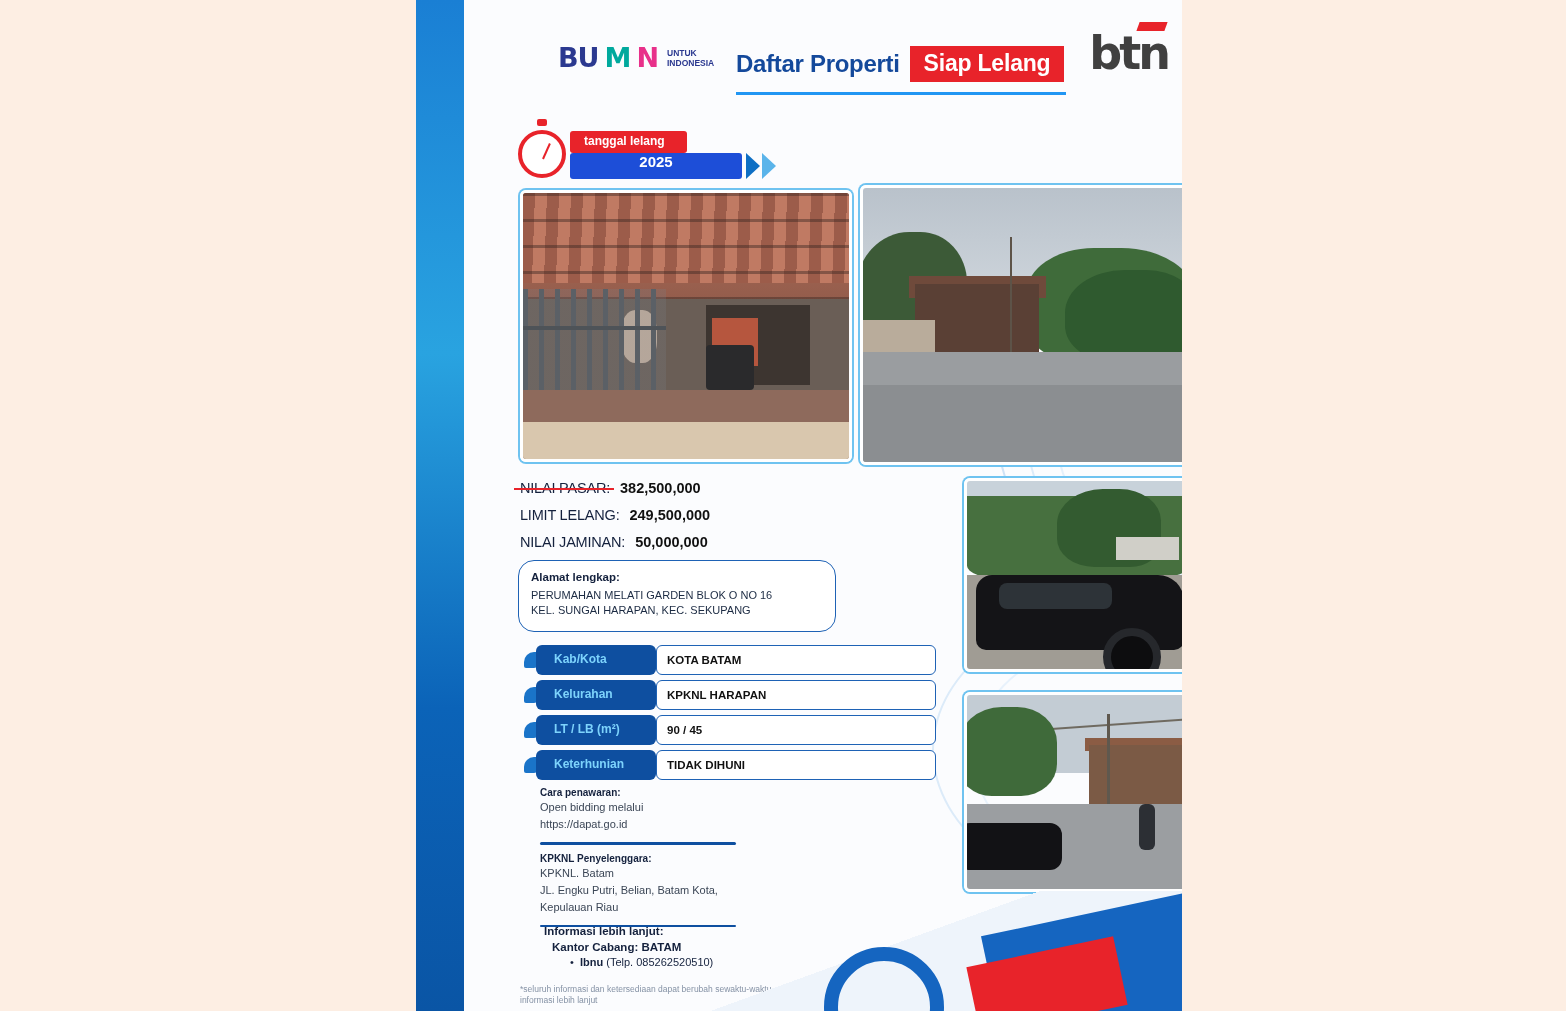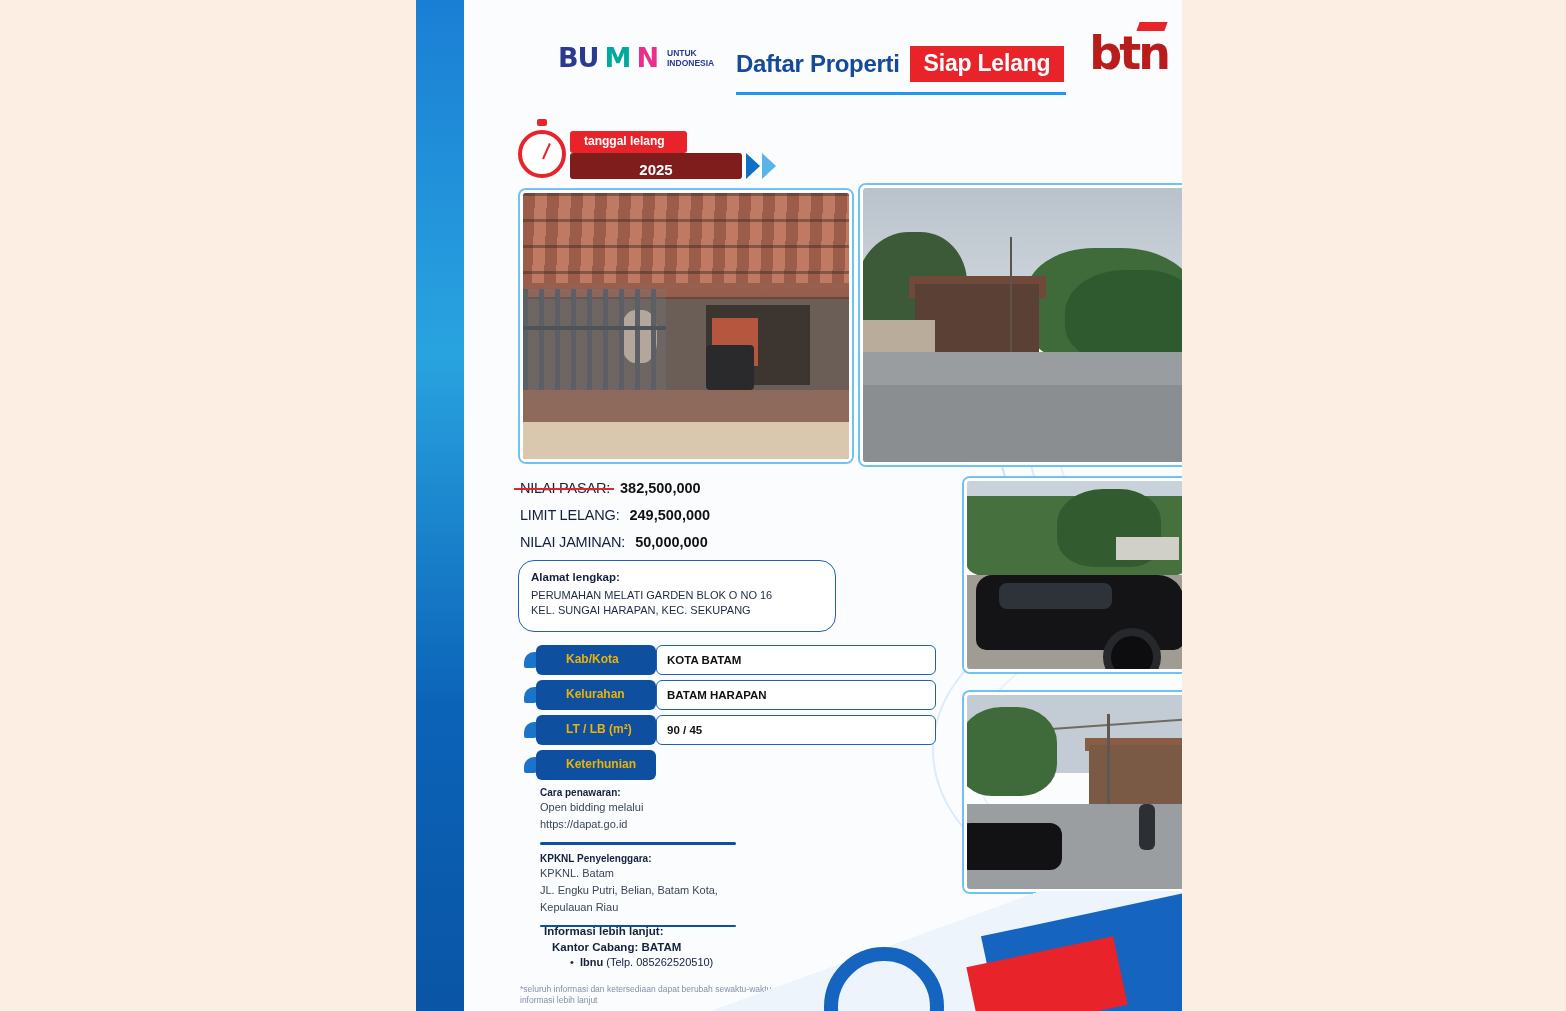--- a/index.html
+++ b/index.html
@@ -49,41 +49,41 @@
 
   .title-wrap { position: absolute; left: 232px; top: 46px; display:flex; align-items:center; }
   .title-main { font-size: 24px; font-weight: bold; color:#14499b; letter-spacing:-0.3px; }
   .title-badge {
     margin-left: 10px; background:#e8232a; color:#fff; font-size:23px; font-weight:bold;
     padding: 4px 14px 5px 14px; letter-spacing:-0.2px;
   }
   .title-underline {
     position:absolute; left:232px; top:92px; width:330px; height:3px; background:#2196f3;
   }
-  .btn-logo { position:absolute; right:54px; top:26px; font-size:46px; font-weight:bold; color:#b91c1c; letter-spacing:-3px; font-family:"DejaVu Sans", sans-serif;}
+  .btn-logo { position:absolute; right:54px; top:26px; font-size:46px; font-weight:bold; color:#404040; letter-spacing:-3px; font-family:"DejaVu Sans", sans-serif;}
   .btn-tick { position:absolute; right:56px; top:22px; width:28px; height:9px; background:#e8232a; transform: skewX(-20deg); }
 
   
   .date-row { position:absolute; left:54px; top:125px; width:260px; height:56px; }
   .clock {
     position:absolute; left:0; top:5px; width:48px; height:48px; border-radius:50%;
     background:#fff; border:4px solid #e8232a;
   }
   .clock:after{
     content:""; position:absolute; left:50%; top:8px; width:2px; height:17px; background:#e8232a;
     transform-origin: bottom center; transform: rotate(24deg);
   }
   .clock-top { position:absolute; left:19px; top:-6px; width:10px; height:7px; background:#e8232a; border-radius:2px; }
   .pill-red {
     position:absolute; left:52px; top:6px; height:22px; background:#e8232a; color:#fff;
     font-size:12px; font-weight:bold; padding:3px 22px 0 14px; border-radius:3px;
   }
   .pill-blue {
-    position:absolute; left:52px; top:28px; height:26px; width:172px; background:#7f1d1d;
-    border-radius:3px; color:#fff; font-size:15px; font-weight:bold; text-align:center; padding-top:8px;
+    position:absolute; left:52px; top:28px; height:26px; width:172px; background:#1d4ed8;
+    border-radius:3px; color:#fff; font-size:15px; font-weight:bold; text-align:center; padding-top:0;
   }
   .pill-chev { position:absolute; left:228px; top:28px; width:0;height:0;
     border-top:13px solid transparent; border-bottom:13px solid transparent; border-left:14px solid #0e6fc4;}
   .pill-chev2 { position:absolute; left:244px; top:28px; width:0;height:0;
     border-top:13px solid transparent; border-bottom:13px solid transparent; border-left:14px solid #5ab4ea;}
 
   .prop-title {
     position:absolute; left:352px; top:133px; width:400px; text-align:center;
     font-size:21px; font-weight:bold; color:#122b5c; letter-spacing:0px;
   }
@@ -161,22 +161,22 @@
     border:1.5px solid #1e62b5; border-radius:16px; padding:10px 12px; background:#fff;
   }
   .addr-title { font-size:11.5px; font-weight:bold; color:#14213d; margin-bottom:5px; }
   .addr-line { font-size:11px; color:#1b2a42; line-height:15px; }
 
   
   .info { position:absolute; left:54px; top:645px; width:420px; }
   .info-row { position:relative; height:34px; margin-bottom:1px; }
   .info-tag {
     position:absolute; left:18px; top:0; width:120px; height:30px;
-    background:#0e4fa0; color:#eab308; border-radius:6px; font-size:12px; font-weight:bold;
-    padding:7px 0 0 30px;
+    background:#0e4fa0; color:#7dd3fc; border-radius:6px; font-size:12px; font-weight:bold;
+    padding:7px 0 0 18px;
   }
   .info-leaf {
     position:absolute; left:6px; top:7px; width:20px; height:16px; background:#1a74c9;
     border-radius: 10px 2px 10px 2px;
   }
   .info-val {
     position:absolute; left:138px; top:0; width:280px; height:30px;
     border:1.5px solid #1e62b5; border-radius:6px; background:#fff;
     font-size:11.5px; font-weight:bold; color:#111; padding:8px 0 0 10px;
   }
@@ -320,30 +320,31 @@
 
     <div class="info">
       <div class="info-row">
         <div class="info-leaf"></div>
         <div class="info-tag">Kab/Kota</div>
         <div class="info-val">KOTA BATAM</div>
       </div>
       <div class="info-row">
         <div class="info-leaf"></div>
         <div class="info-tag">Kelurahan</div>
-        <div class="info-val">BATAM HARAPAN</div>
+        <div class="info-val">KPKNL HARAPAN</div>
       </div>
       <div class="info-row">
         <div class="info-leaf"></div>
         <div class="info-tag">LT / LB (m²)</div>
         <div class="info-val">90 / 45</div>
       </div>
       <div class="info-row">
         <div class="info-leaf"></div>
         <div class="info-tag">Keterhunian</div>
+        <div class="info-val">TIDAK DIHUNI</div>
       </div>
     </div>
 
     <div class="bot-left">
       <div class="sec-title">Cara penawaran:</div>
       <div class="sec-text">Open bidding melalui</div>
       <div class="sec-text">https://dapat.go.id</div>
       <div class="sep"></div>
       <div class="sec-title">KPKNL Penyelenggara:</div>
       <div class="sec-text">KPKNL. Batam</div>

